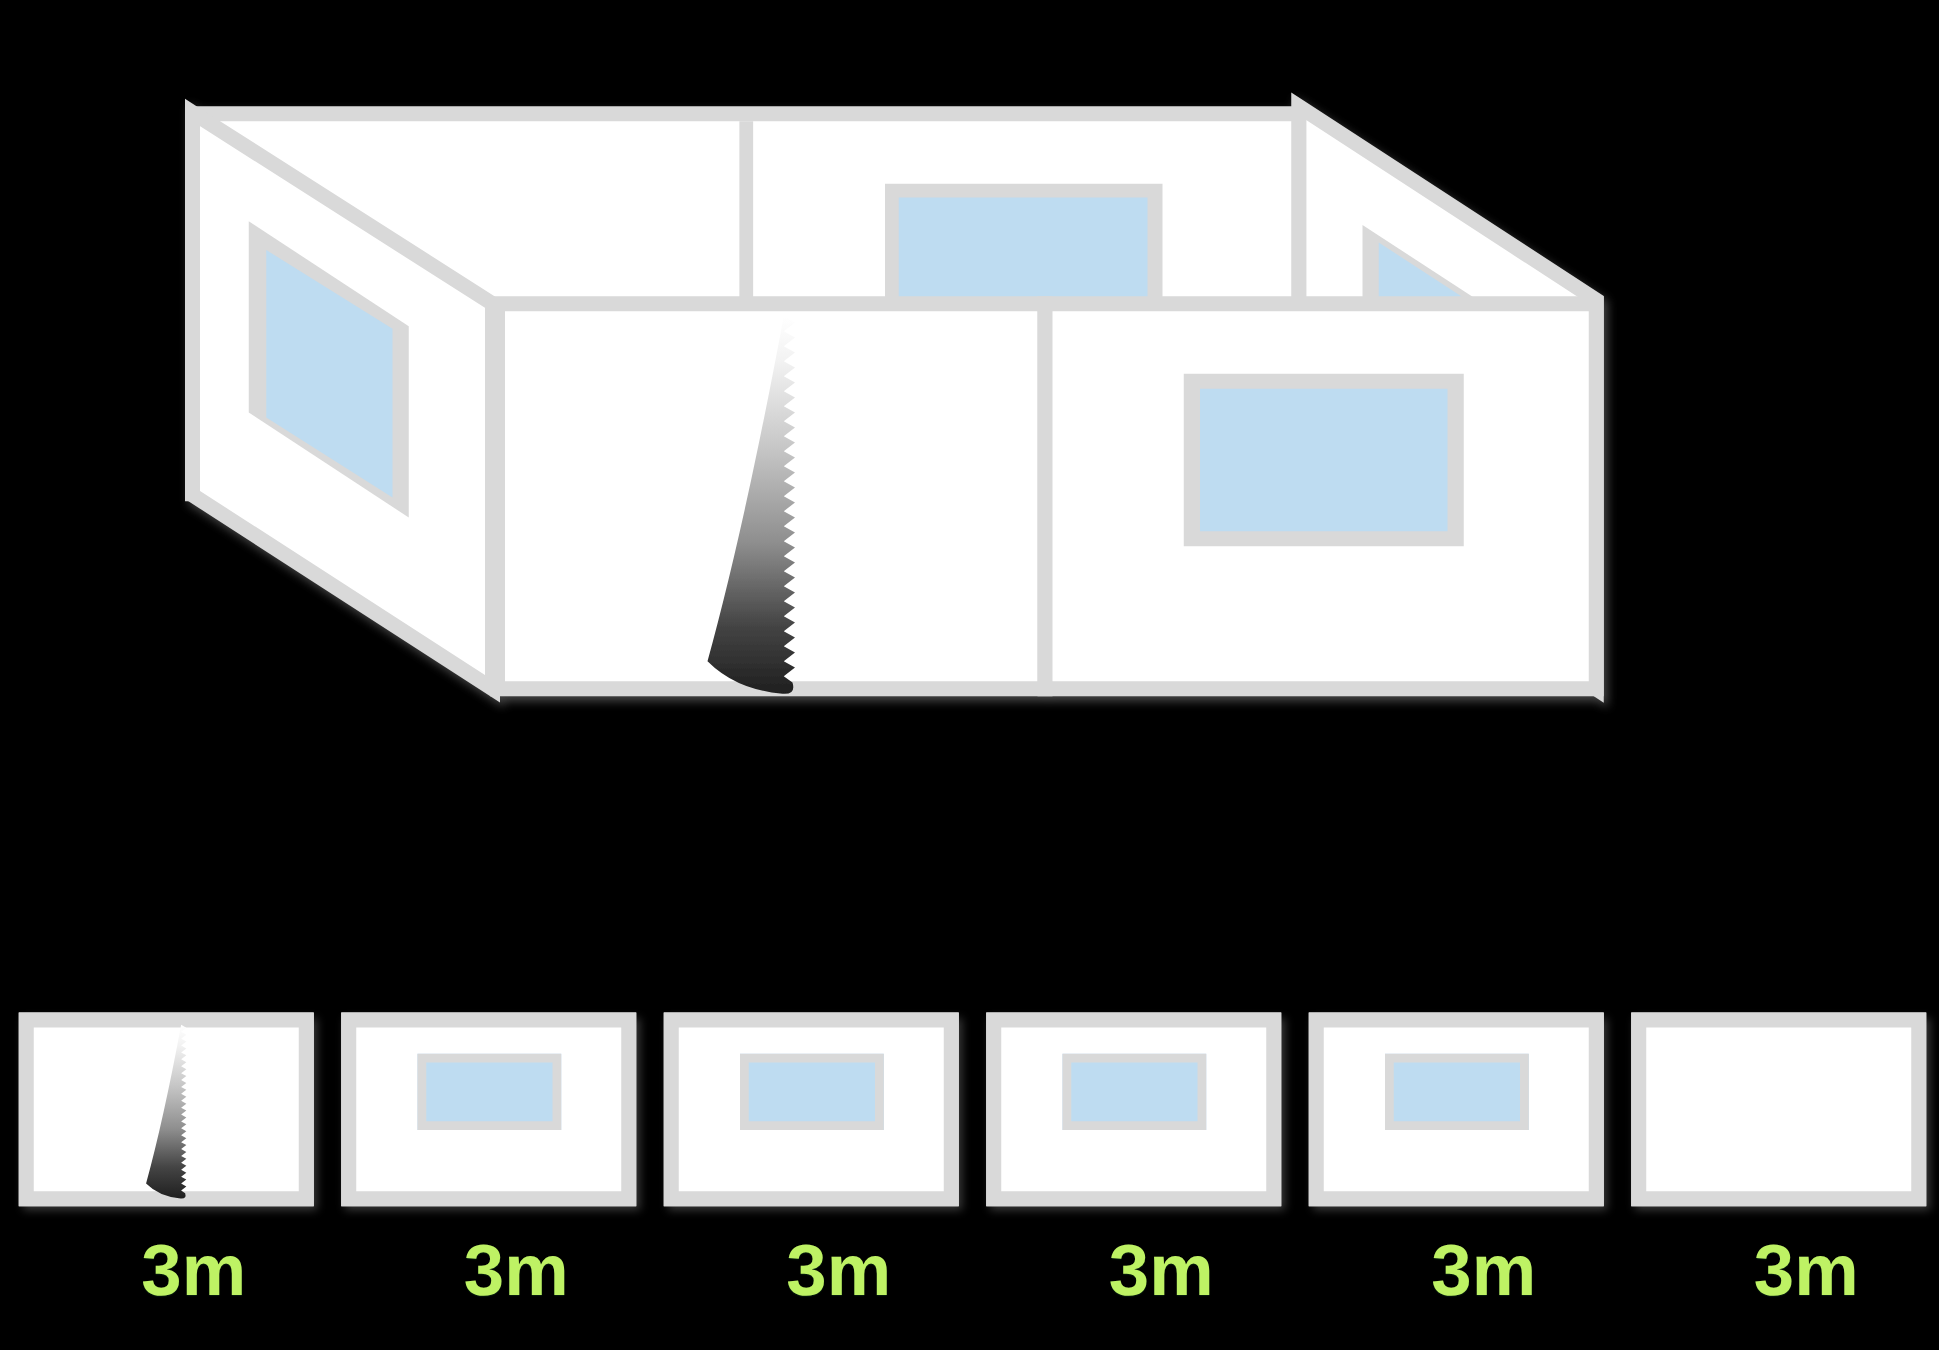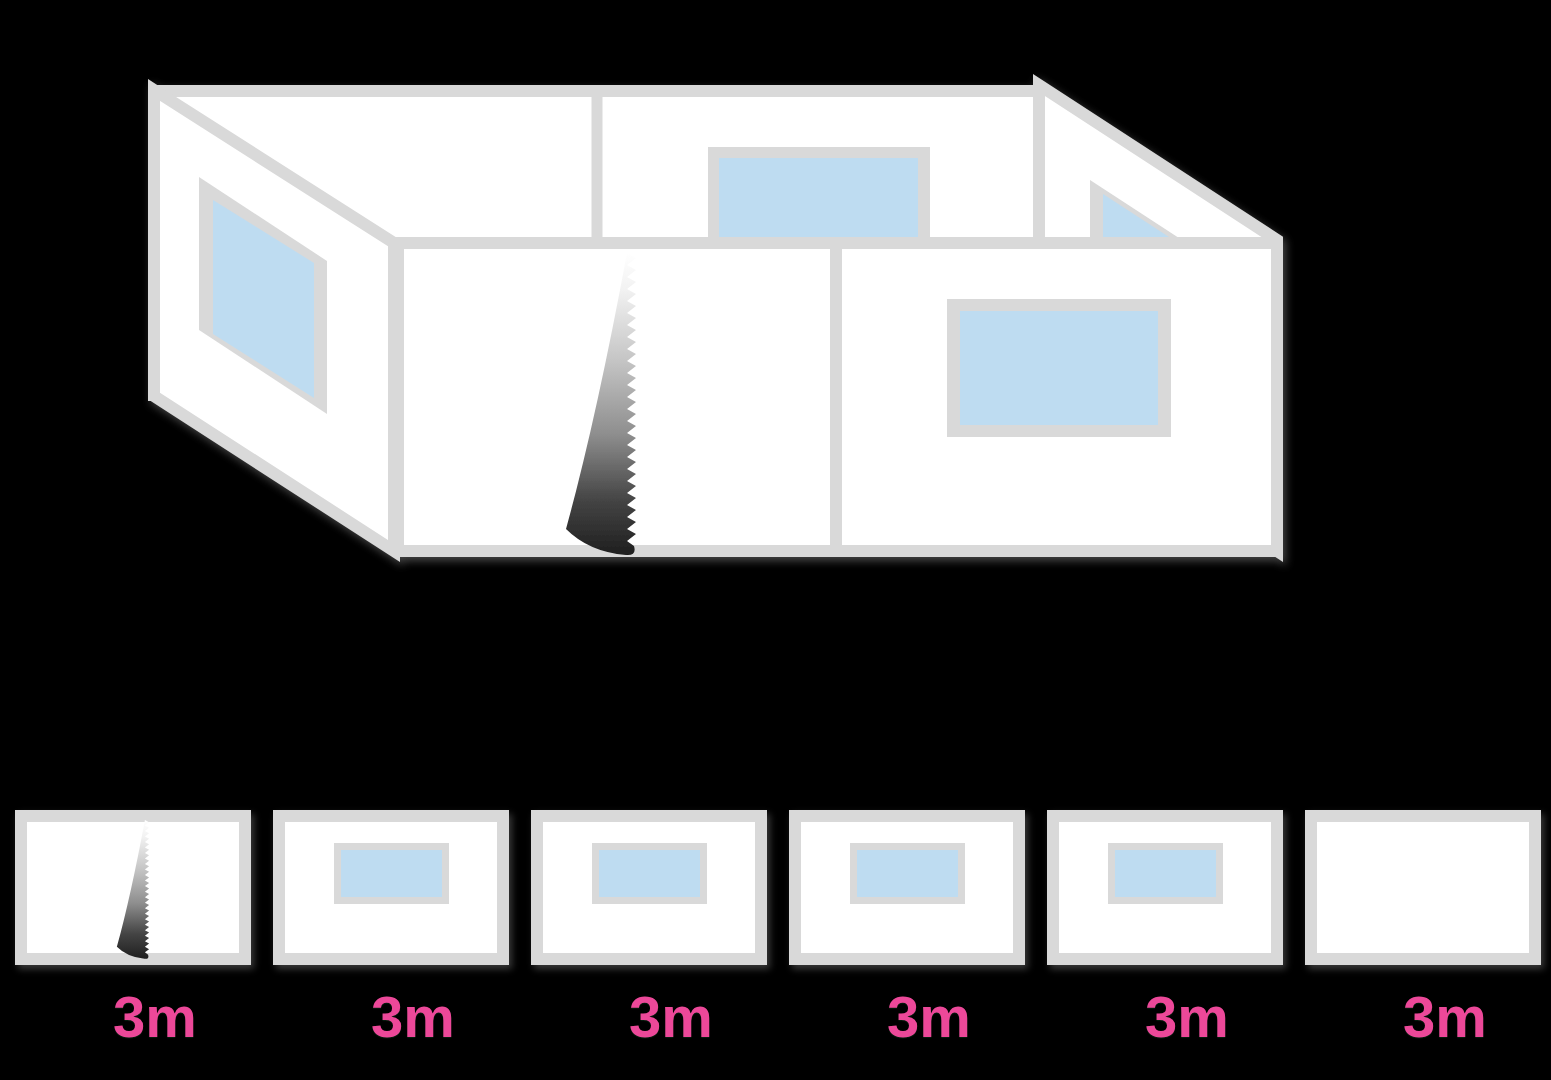--- a/index.html
+++ b/index.html
@@ -37,21 +37,21 @@
   .small-saw{
     position:absolute;left:0;top:0;
     width:212px;height:131px;
     overflow:visible;
   }
   .panel-label{
     margin-top:23px;
     font-size:58px;
     font-weight:bold;
     line-height:1;
-    color:#ec4899;
+    color:#bef264;
     text-shadow:0 1px 1px rgba(8,42,20,0.75);
     margin-left:44px;
   }
 </style>
 </head>
 <body>
 
 <div class="canvas">
 
   <svg class="structure-svg" width="1551" height="620" viewBox="0 0 1551 620" xmlns="http://www.w3.org/2000/svg">

